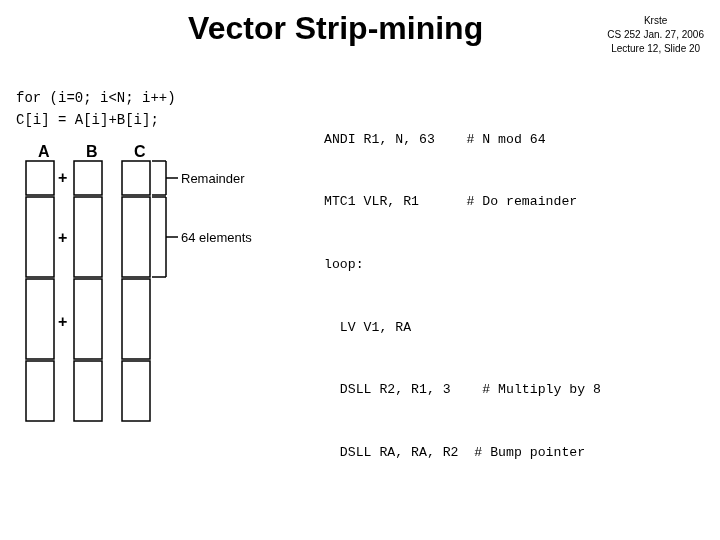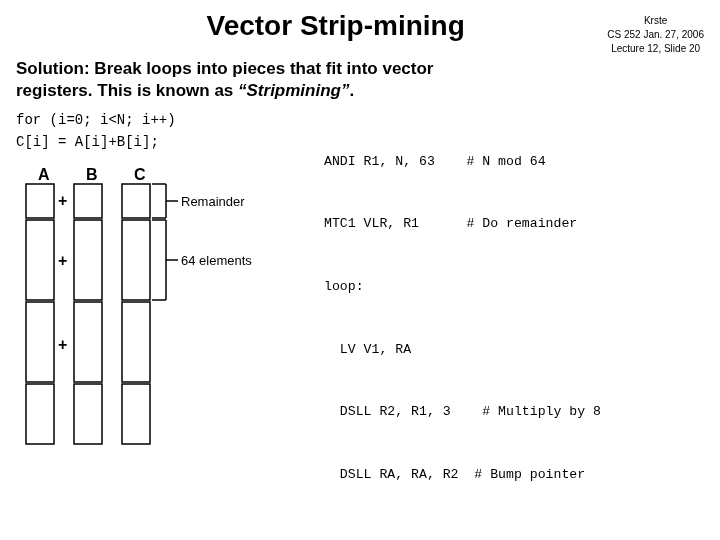--- a/index.html
+++ b/index.html
@@ -17,21 +17,21 @@
       padding: 10px 16px 10px 16px;
       position: relative;
     }
     .header-row {
       display: flex;
       justify-content: space-between;
       align-items: flex-start;
       margin-bottom: 2px;
     }
     .title {
-      font-size: 28px;
+      font-size: 32px;
       font-weight: bold;
       text-align: center;
       flex: 1;
       margin-left: 48px;
     }
     .meta {
       font-size: 10px;
       line-height: 1.4;
       text-align: center;
       white-space: nowrap;
@@ -95,22 +95,21 @@
       <span class="title">Vector Strip-mining</span>
     </div>
     <div class="meta">
       <span>Krste</span><br>
       <span>CS 252 Jan. 27, 2006</span><br>
       <span>Lecture 12, Slide 20</span>
     </div>
   </div>
 
   <div class="solution-text">
-    <span>Solution: Break loops into pieces that fit into vector</span><br>
-    <span>  registers. This is known as <em>“Stripmining”</em>.</span>
+    <br>
   </div>
 
   <div class="main-content">
     <div class="left-panel">
       <div class="code-block">
         <div>for (i=0; i&lt;N; i++)</div>
         <div>    C[i] = A[i]+B[i];</div>
       </div>
 
       <div class="diagram-area">

